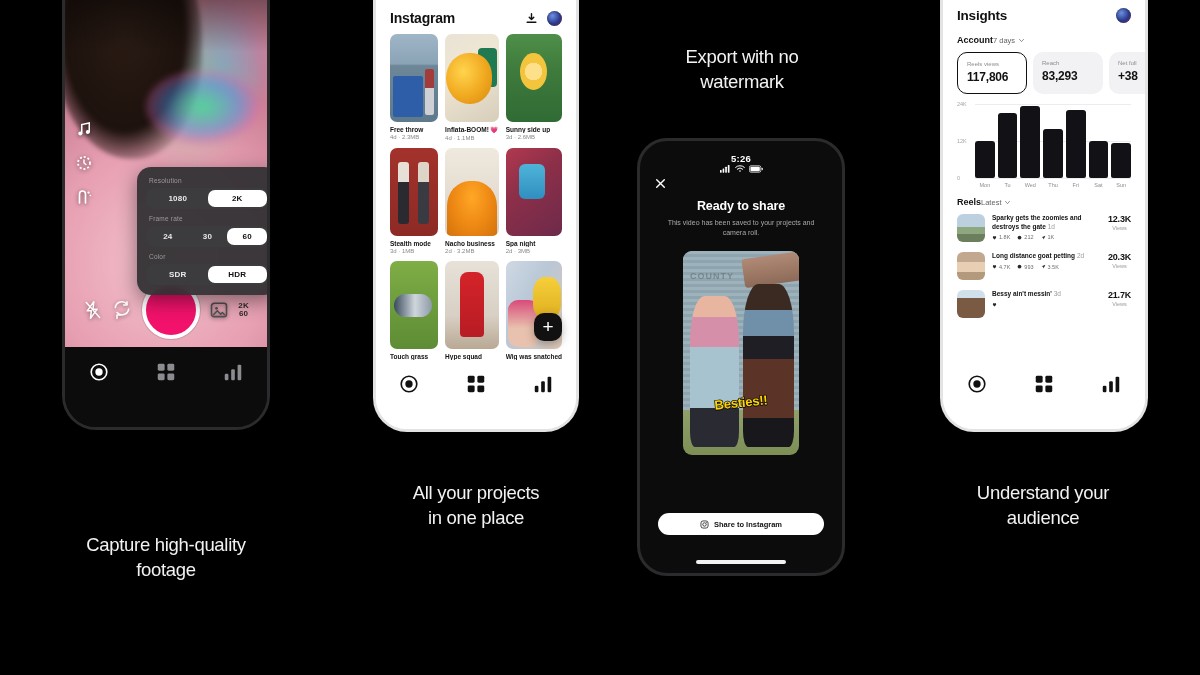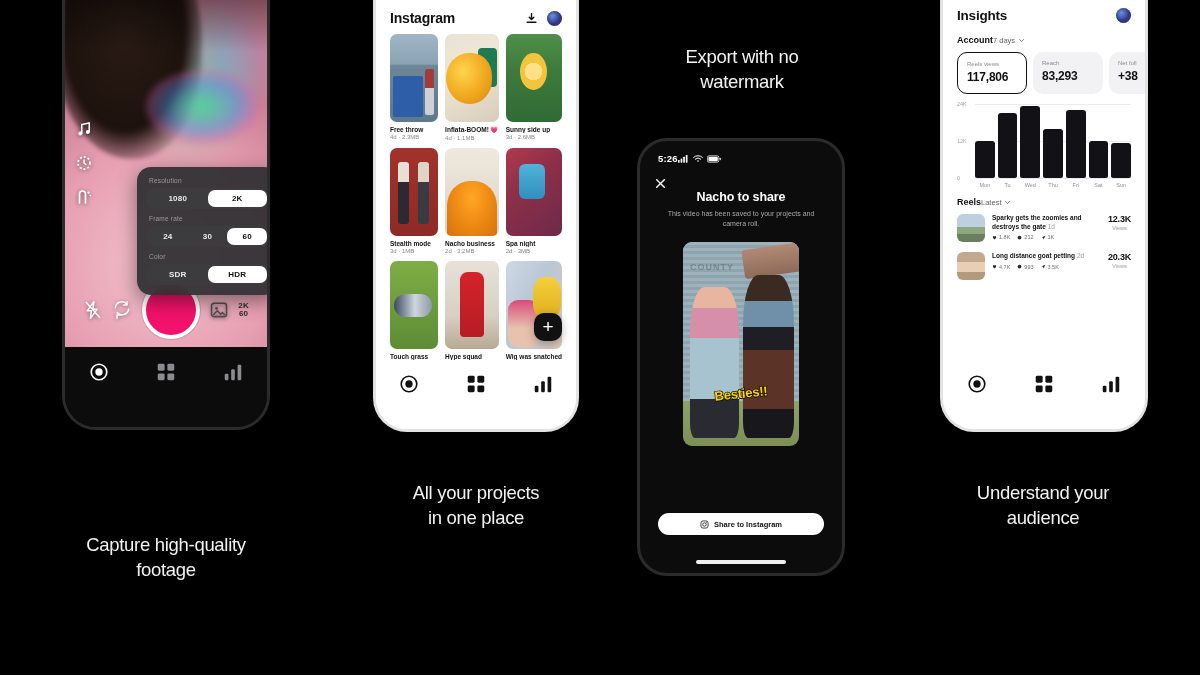--- a/index.html
+++ b/index.html
@@ -185,21 +185,21 @@
   .export-caption {
     position:absolute; left:640px; top:44px; width:204px; text-align:center;
     font-size:17.5px; line-height:23px; color:#fff; font-weight:400; letter-spacing:-.3px;
   }
   #panel-export {
     left:637px; top:138px; width:208px; height:438px;
     border-radius:30px; border:3px solid #2b2b2e; background:#0c0c0d;
   }
   .exp-status {
     display:flex; align-items:center; justify-content:flex-start;
-    padding:12px 18px 0; color:#fff;
+    padding:12px 18px 0; color:#fff;flex-direction:column;
   }
   .exp-time { font-size:9.5px; font-weight:700; letter-spacing:.2px; }
   .exp-status-right { display:flex; align-items:center; gap:4px; }
   .exp-close { position:absolute; left:14px; top:36px; width:13px; height:13px; }
   .exp-title {
     margin-top:26px; text-align:center; color:#fff;
     font-size:12.5px; font-weight:700; letter-spacing:-.1px;
   }
   .exp-sub {
     margin:5px auto 0; width:160px; text-align:center; color:#a9a9ad;
@@ -508,21 +508,21 @@
             <rect x="2.2" y="2.6" width="14.8" height="6.8" rx="1.5" fill="#fff"></rect>
             <rect x="20" y="4.2" width="1.6" height="3.6" rx=".7" fill="#fff"></rect>
           </svg>
         </div>
       </div>
 
       <svg class="exp-close" viewBox="0 0 24 24">
         <path d="M5 5l14 14M19 5L5 19" stroke="#fff" stroke-width="2.6" stroke-linecap="round"></path>
       </svg>
 
-      <div class="exp-title">Nacho to share</div>
+      <div class="exp-title">Ready to share</div>
       <div class="exp-sub">This video has been saved to your projects and camera roll.</div>
 
       <div class="exp-preview">
         <div class="wall"></div>
         <div class="roof"></div>
         <div class="sign">COUNTY</div>
         <div class="p1"></div>
         <div class="p2"></div>
         <div class="exp-sticker">Besties!!</div>
       </div>
@@ -674,20 +674,41 @@
                 <span>3.5K</span>
               </span>
             </div>
           </div>
           <div class="reel-right">
             <div class="reel-views">20.3K</div>
             <div class="reel-views-label">Views</div>
           </div>
         </div>
 
+        <div class="reel-row">
+          <div class="reel-thumb rt3"></div>
+          <div class="reel-mid">
+            <div class="reel-title">
+              <span>Bessy ain't messin'</span>
+              <span class="reel-age">3d</span>
+            </div>
+            <div class="reel-stats">
+              <span class="st">
+                <svg width="5" height="5" viewBox="0 0 24 24">
+                    <path d="M12 21s-8-5.2-8-10.4A4.6 4.6 0 0 1 12 7a4.6 4.6 0 0 1 8 3.6C20 15.8 12 21 12 21z" fill="#2a2a2e"></path>
+                  </svg>
+                <span></span>
+              </span>
+            </div>
+          </div>
+          <div class="reel-right">
+            <div class="reel-views">21.7K</div>
+            <div class="reel-views-label">Views</div>
+          </div>
+        </div>
       </div>
 
       <div class="navbar-light">
         <svg class="nav-ic" viewBox="0 0 24 24">
           <circle cx="12" cy="12" r="8.5" fill="none" stroke="#111" stroke-width="1.8"></circle>
           <circle cx="12" cy="12" r="4" fill="#111"></circle>
         </svg>
         <svg class="nav-ic" viewBox="0 0 24 24">
           <rect x="3" y="3" width="7.5" height="7.5" rx="1.6" fill="#111"></rect>
           <rect x="13.5" y="3" width="7.5" height="7.5" rx="1.6" fill="#111"></rect>

